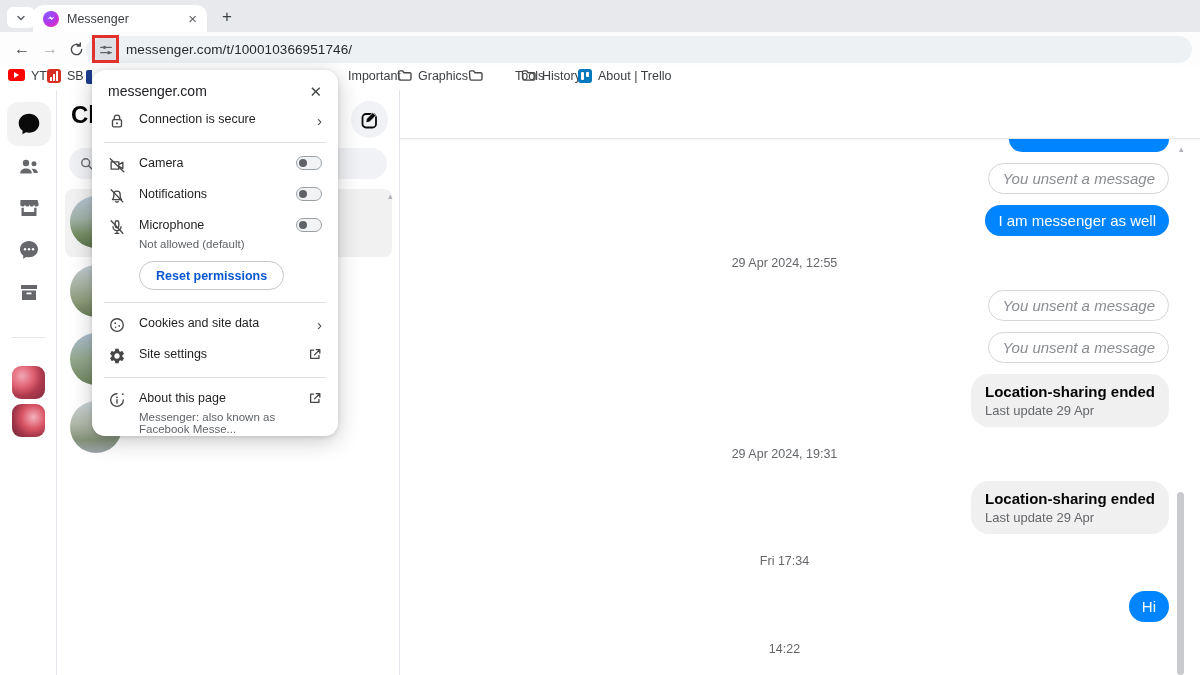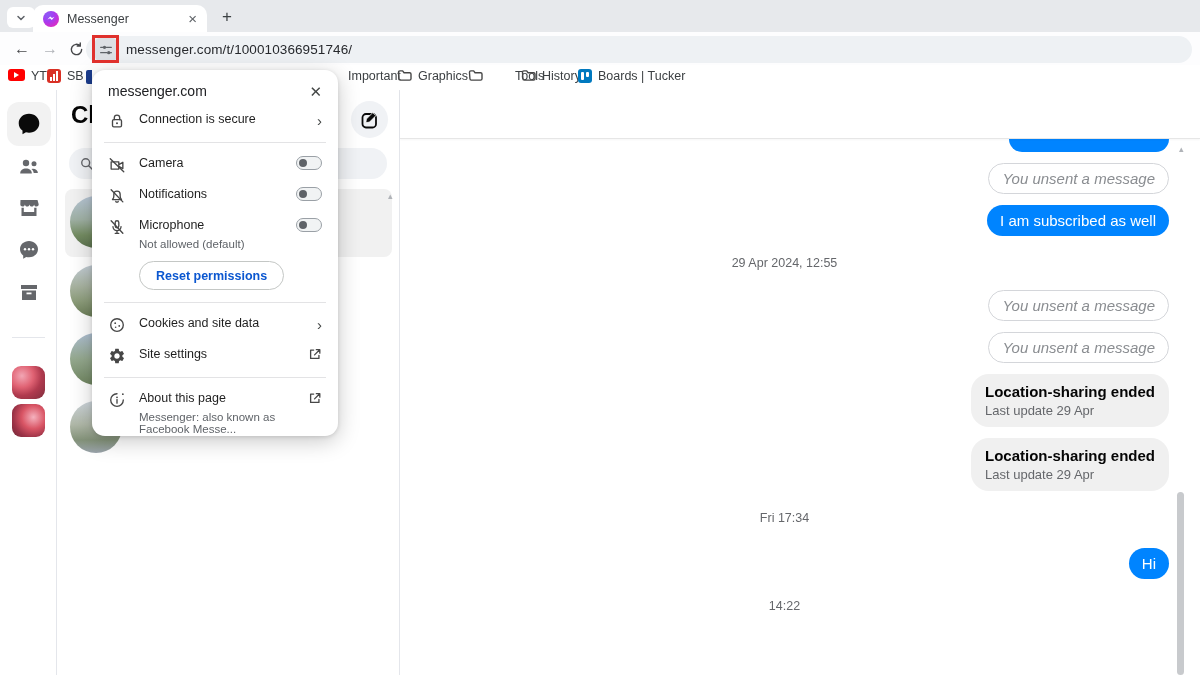--- a/index.html
+++ b/index.html
@@ -192,21 +192,21 @@
     <span>Tools</span>
   </div>
   <div class="bm" style="left:521px;">
     <svg width="15" height="13" viewBox="0 0 16 14">
         <path d="M1.5 3.5a1.5 1.5 0 011.5-1.5h3l1.5 2h6A1.5 1.5 0 0115 5.5v5A1.5 1.5 0 0113.5 12h-10A1.5 1.5 0 012 10.5z" class="icon-stroke" stroke-width="1.3"></path>
       </svg>
     <span>History</span>
   </div>
   <div class="bm" style="left:578px;">
     <span class="bm-ico-trello"></span>
-    <span>Boards | Tucker</span>
+    <span>About | Trello</span>
   </div>
 
   <div class="app"></div>
 
   <div class="leftnav">
     <div class="nav-active">
       <svg width="26" height="26" viewBox="0 0 24 24">
         <path d="M12 2.5C6.6 2.5 2.5 6.4 2.5 11.3c0 2.8 1.3 5.2 3.5 6.8v3.4l3.2-1.8c.9.2 1.8.4 2.8.4 5.4 0 9.5-3.9 9.5-8.8S17.4 2.5 12 2.5z" fill="#0A0A0A"></path>
       </svg>
     </div>
@@ -292,37 +292,40 @@
   <div class="scroll-thumb"></div>
 
   <div class="messages">
     <div class="mrow" style="margin-top:0;">
         <div class="bubble-cut"></div>
       </div>
     <div class="mrow">
         <div class="bubble-unsent">You unsent a message</div>
       </div>
     <div class="mrow">
-        <div class="bubble-sent">I am subscribed as well</div>
+        <div class="bubble-sent">I am messenger as well</div>
       </div>
     <div class="mrow center m-ts">
         <span class="ts-text">29 Apr 2024, 12:55</span>
       </div>
     <div class="mrow">
         <div class="bubble-unsent">You unsent a message</div>
       </div>
     <div class="mrow">
         <div class="bubble-unsent">You unsent a message</div>
       </div>
     <div class="mrow">
       <div class="bubble-event">
         <div class="ev-title">Location-sharing ended</div>
         <div class="ev-sub">Last update 29 Apr</div>
       </div>
     </div>
+    <div class="mrow center m-ts">
+        <span class="ts-text">29 Apr 2024, 19:31</span>
+      </div>
     <div class="mrow">
       <div class="bubble-event">
         <div class="ev-title">Location-sharing ended</div>
         <div class="ev-sub">Last update 29 Apr</div>
       </div>
     </div>
     <div class="mrow center m-ts">
         <span class="ts-text">Fri 17:34</span>
       </div>
     <div class="mrow" style="margin-top:14px;">

